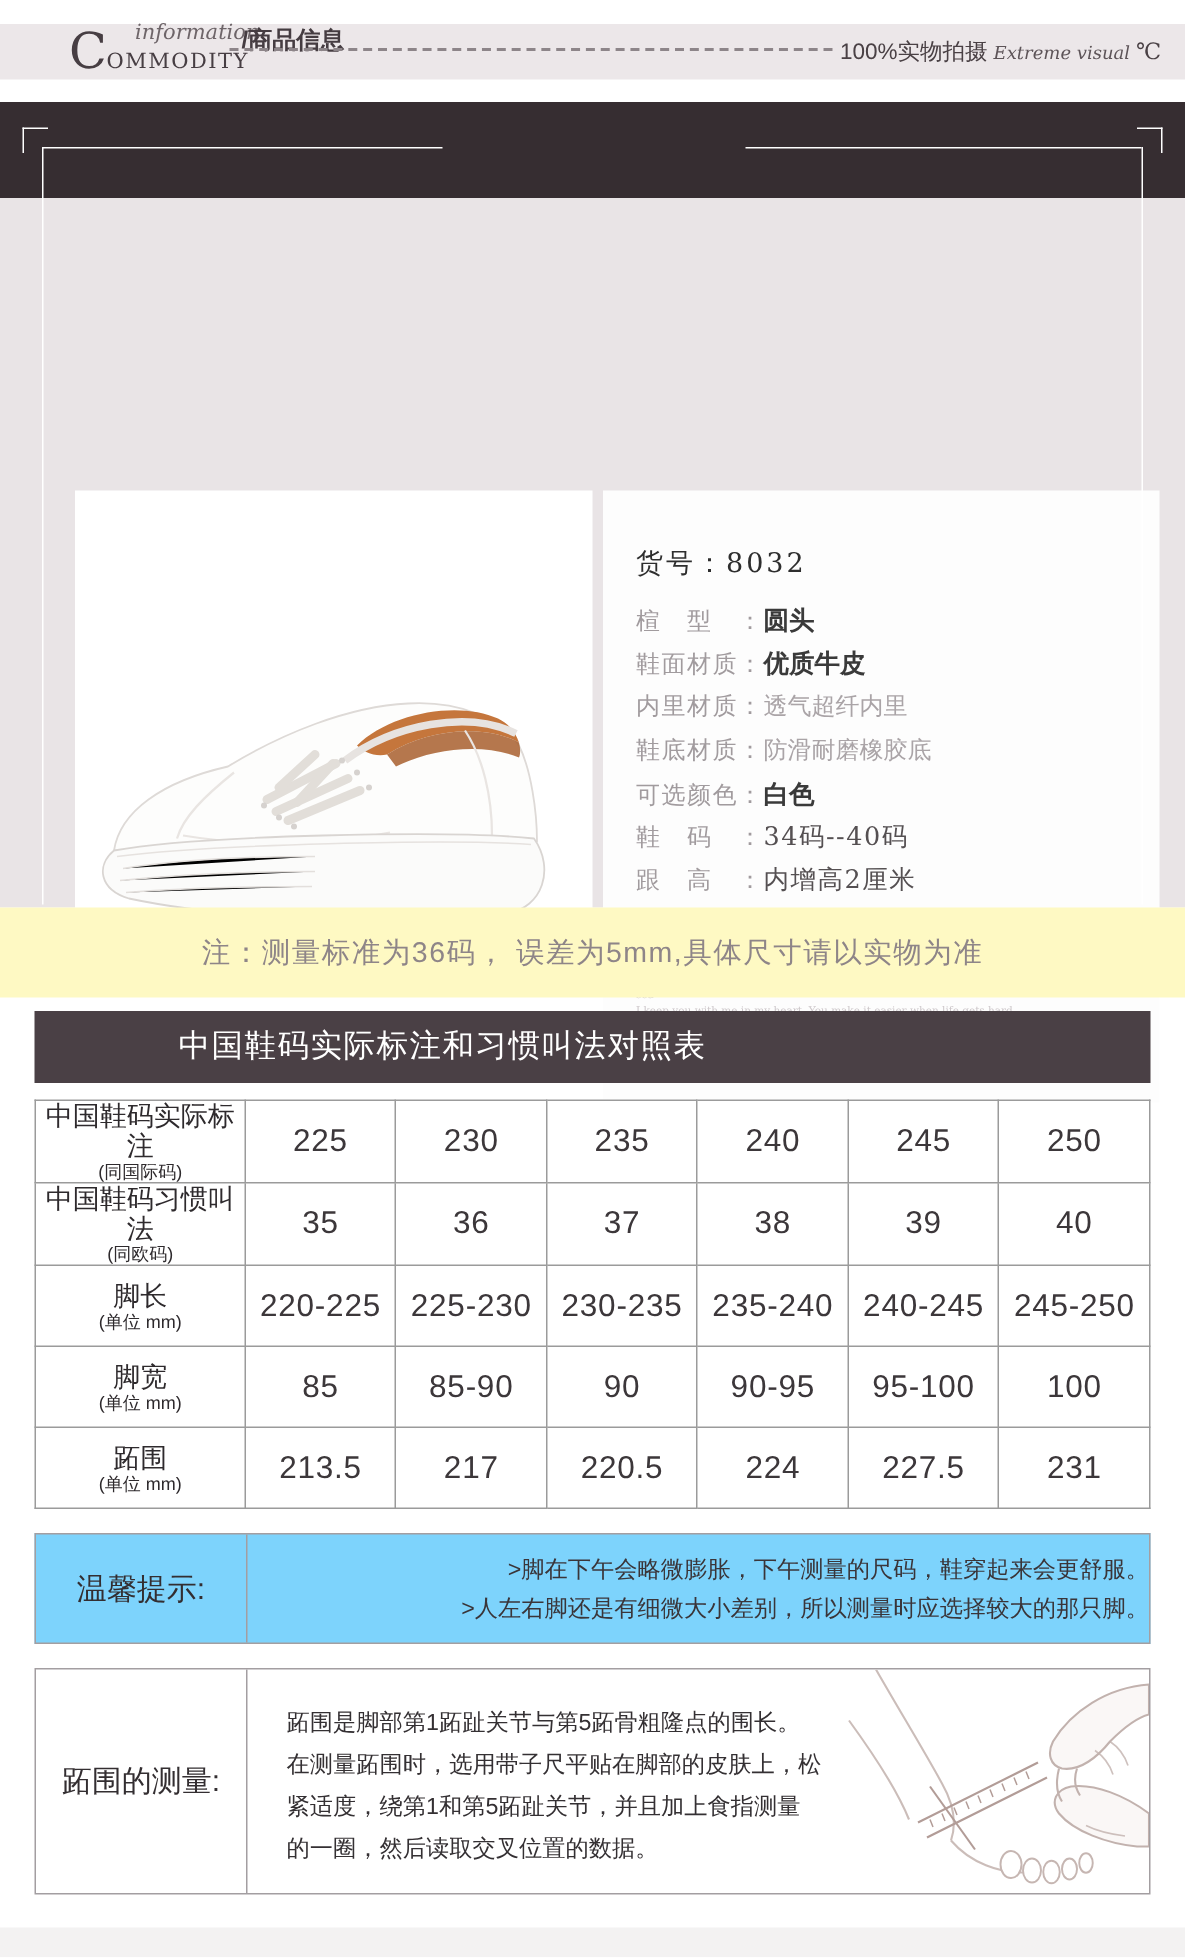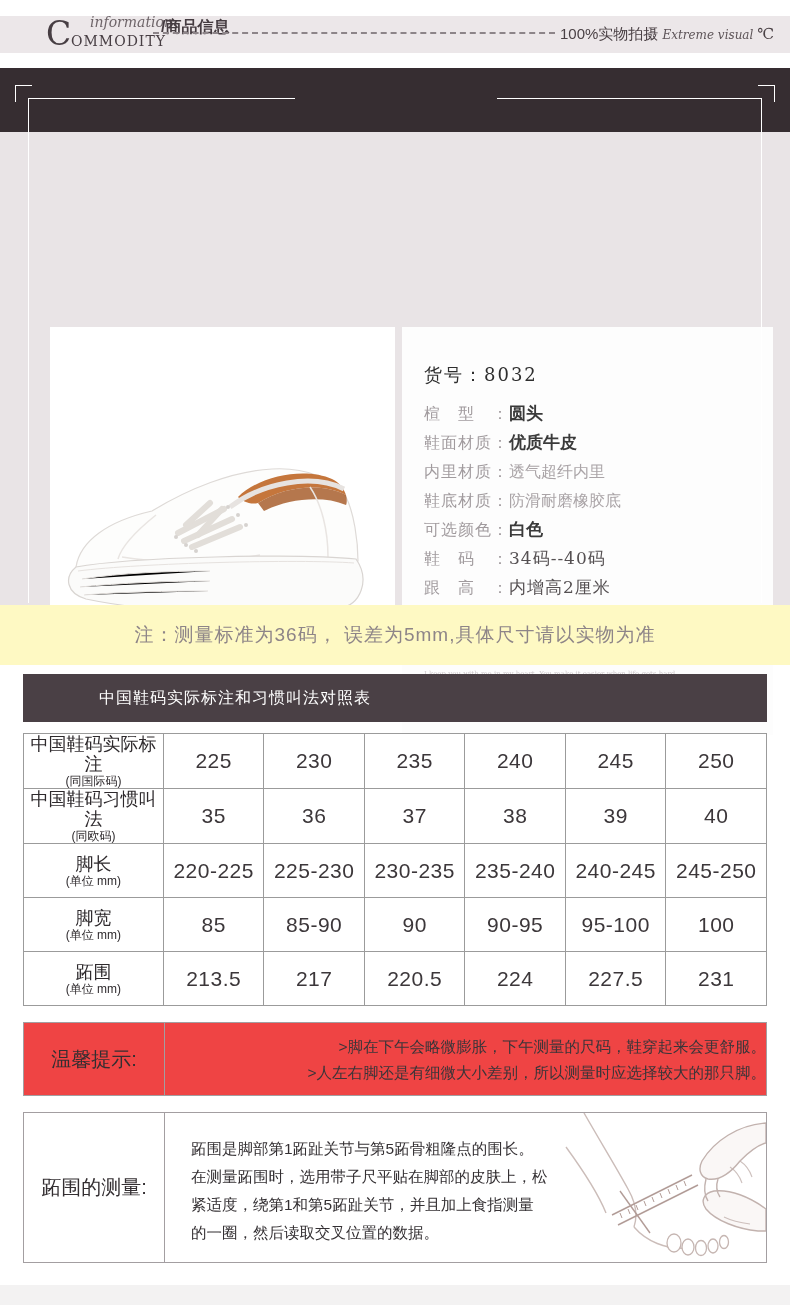--- a/index.html
+++ b/index.html
@@ -42,30 +42,30 @@
   .spec-value.serif{font-family:"DejaVu Serif",serif;font-size:17px;color:#555052;letter-spacing:1px;}
   .lyrics{position:absolute;left:22px;top:308px;width:300px;}
   .lyrics p{margin:0 0 4px 0;font-size:7px;line-height:7px;color:#cdc7ca;font-family:"DejaVu Serif",serif;}
 
   
   .notestrip{position:absolute;left:0;top:605px;width:790px;height:60px;background:#fef9c3;}
   .notetext{padding-top:17px;text-align:center;font-size:19px;color:#8e8588;letter-spacing:1px;}
 
   
   .tableTitle{position:absolute;left:23px;top:674px;width:744px;height:48px;background:#4a4045;}
-  .tableTitle span{display:block;padding-left:76px;line-height:48px;color:#fff;font-size:16px;letter-spacing:1px;}
+  .tableTitle span{display:block;padding-left:96px;line-height:48px;color:#fff;font-size:21px;letter-spacing:1px;}
   table.sizes{position:absolute;left:23px;top:733px;width:744px;height:267px;border-collapse:collapse;background:#fff;}
   table.sizes td{border:1px solid #9b9b9b;text-align:center;vertical-align:middle;height:53px;padding:0;}
   td.lab{width:140px;}
   .labMain{font-size:18px;color:#2e2a2d;font-weight:500;line-height:20px;}
   .labSub{font-size:12px;color:#2e2a2d;line-height:14px;}
   td.val{font-size:21px;color:#3c373a;letter-spacing:0.5px;width:100px;}
 
   
-  .tipsbox{position:absolute;left:23px;top:1022px;width:742px;height:72px;border:1px solid #a39ea1;background:#ef4444;display:flex;}
+  .tipsbox{position:absolute;left:23px;top:1022px;width:742px;height:72px;border:1px solid #a39ea1;background:#7dd3fc;display:flex;}
   .boxlabel{width:140px;border-right:1px solid #a39ea1;display:flex;align-items:center;justify-content:center;
             font-size:20px;color:#332e31;flex:none;}
   .tipscontent{flex:1;padding:11px 0 0 36px;text-align:right;}
   .tipscontent p{margin:0;font-size:15.5px;line-height:26px;color:#3a3539;}
 
   .measurebox{position:absolute;left:23px;top:1112px;width:742px;height:149px;border:1px solid #a39ea1;background:#fff;display:flex;}
   .measurecontent{flex:1;position:relative;overflow:hidden;}
   .measuretext{position:absolute;left:26px;top:22px;width:372px;}
   .measuretext p{margin:0;font-size:15.5px;line-height:28px;color:#343033;}
   .sketch{position:absolute;right:0;top:0;width:212px;height:147px;}

